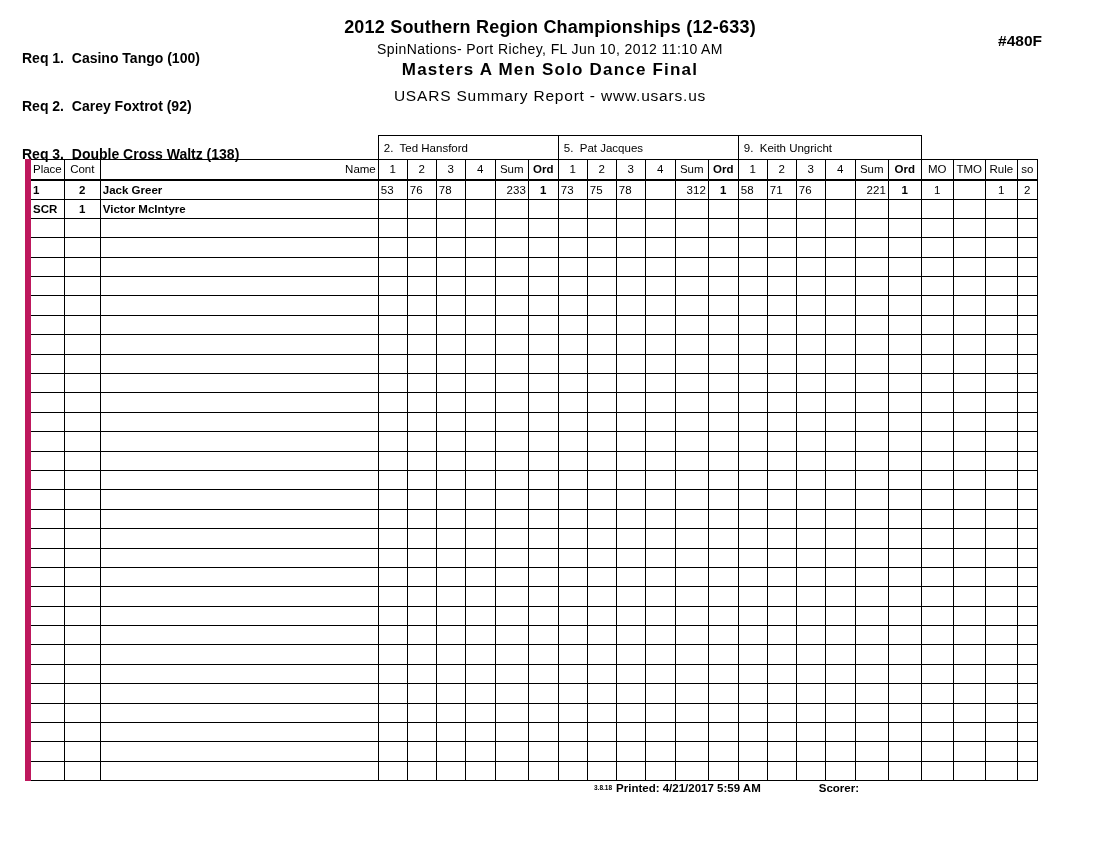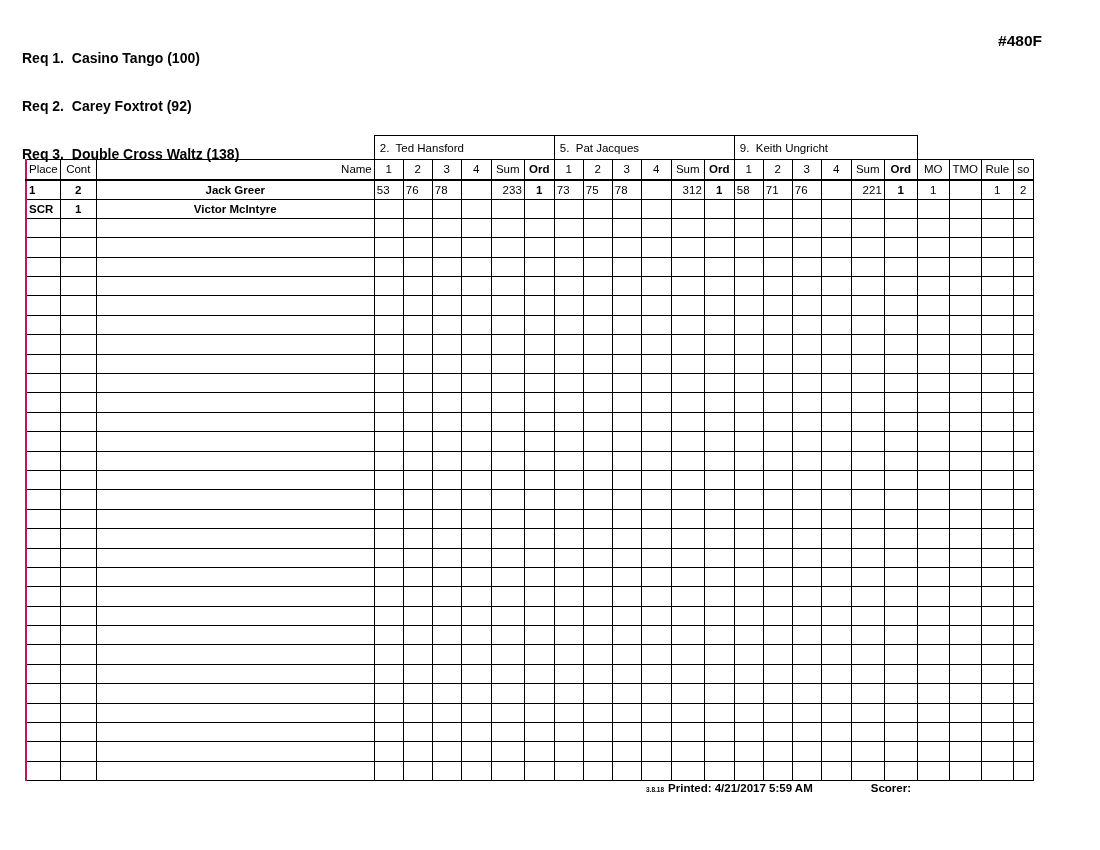--- a/index.html
+++ b/index.html
@@ -25,43 +25,49 @@
                 white-space:nowrap;vertical-align:middle;height:18px;}
   tr.judge-row{height:24px;}
   tr.judge-row td.blank{border:none;}
   tr.judge-row td.jbox{border:1px solid #000;text-align:left;padding-left:5px;white-space:pre;}
   tr.header-row{height:20px;}
   tr.header-row td{border-bottom:2px solid #000;text-align:center;}
   tr.header-row td.name-h{text-align:right;padding-left:6px;}
   tr.datarow{height:19.4px;}
   td.c-place{text-align:left;padding-left:4px;font-weight:bold;font-size:12px;}
   td.c-cont{text-align:center;font-weight:bold;font-size:12px;}
-  td.c-name{text-align:center;padding-left:6px;font-weight:bold;font-size:12px;}
+  td.c-name{text-align:left;padding-left:6px;font-weight:bold;font-size:12px;}
   td.c-score{text-align:left;padding-left:4px;}
   td.c-sum{text-align:right;padding-right:3px;}
   td.c-ord{border-left:4px solid #000;border-right:4px solid #000;text-align:center;font-weight:bold;font-size:12px;}
   td.c-tail{text-align:center;}
-  table.grid tr:not(.judge-row) td:first-child{border-left:2px solid #be185d;}
+  table.grid tr:not(.judge-row) td:first-child{border-left:6px solid #be185d;}
   
-  .footer{position:absolute;left:646px;top:782px;display:flex;align-items:center;}
+  .footer{position:absolute;left:594px;top:782px;display:flex;align-items:flex-start;}
   .footer .version{font-size:6.5px;font-weight:bold;margin-top:2px;}
   .footer .printed{font-size:11.5px;font-weight:bold;margin-left:4px;}
   .footer .scorer{font-size:11.5px;font-weight:bold;margin-left:58px;}
 </style>
 </head>
 <body>
 
 <div id="page">
 
   <div class="reqs">
     <div>Req 1.  Casino Tango (100)</div>
     <div>Req 2.  Carey Foxtrot (92)</div>
     <div>Req 3.  Double Cross Waltz (138)</div>
   </div>
 
+  <div class="titleblock">
+    <div class="title-main">2012 Southern Region Championships (12-633)</div>
+    <div class="title-sub">SpinNations- Port Richey, FL Jun 10, 2012  11:10 AM</div>
+    <div class="title-event">Masters A Men Solo Dance Final</div>
+    <div class="title-report">USARS Summary Report - www.usars.us</div>
+  </div>
 
   <div class="reportnum">#480F</div>
 
   <table class="grid">
     <colgroup id="grid-cols">
         <col style="width: 34px;">
         <col style="width: 36px;">
         <col style="width: 278px;">
         <col style="width: 29px;">
         <col style="width: 29px;">

